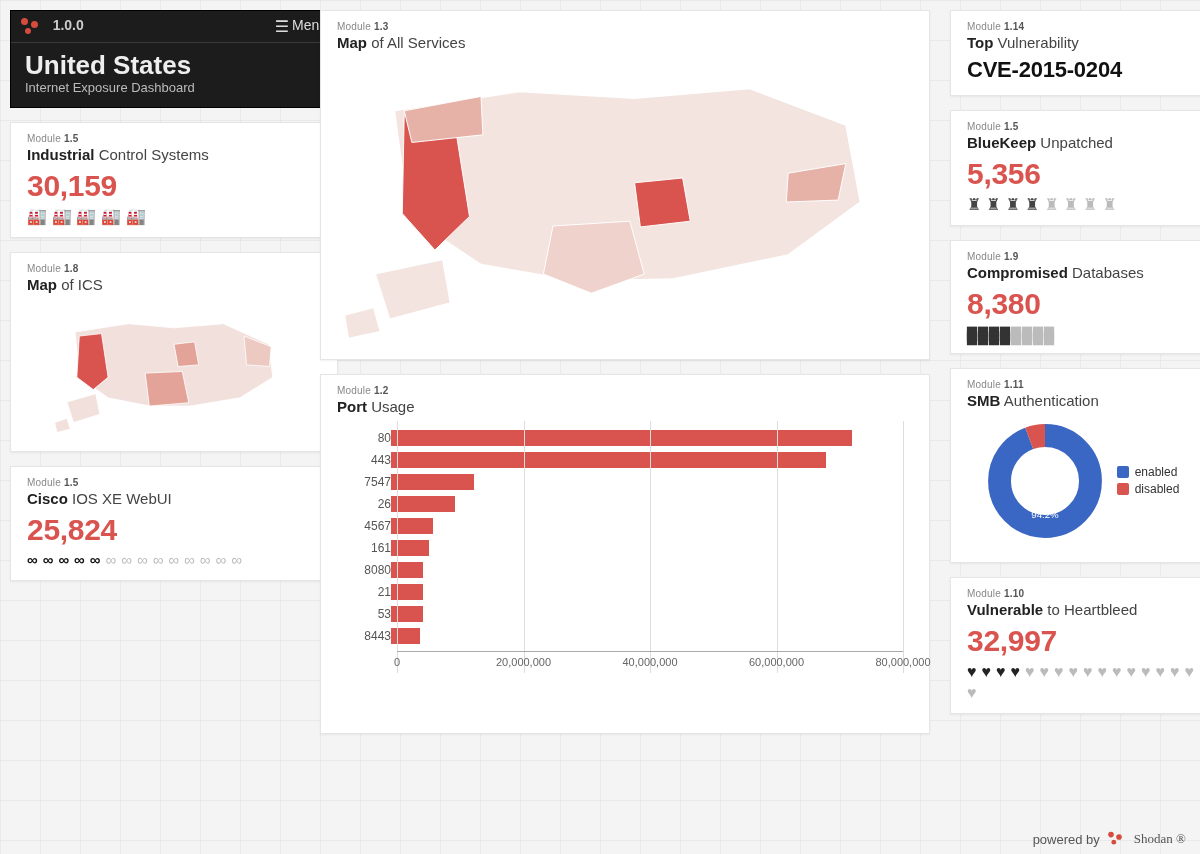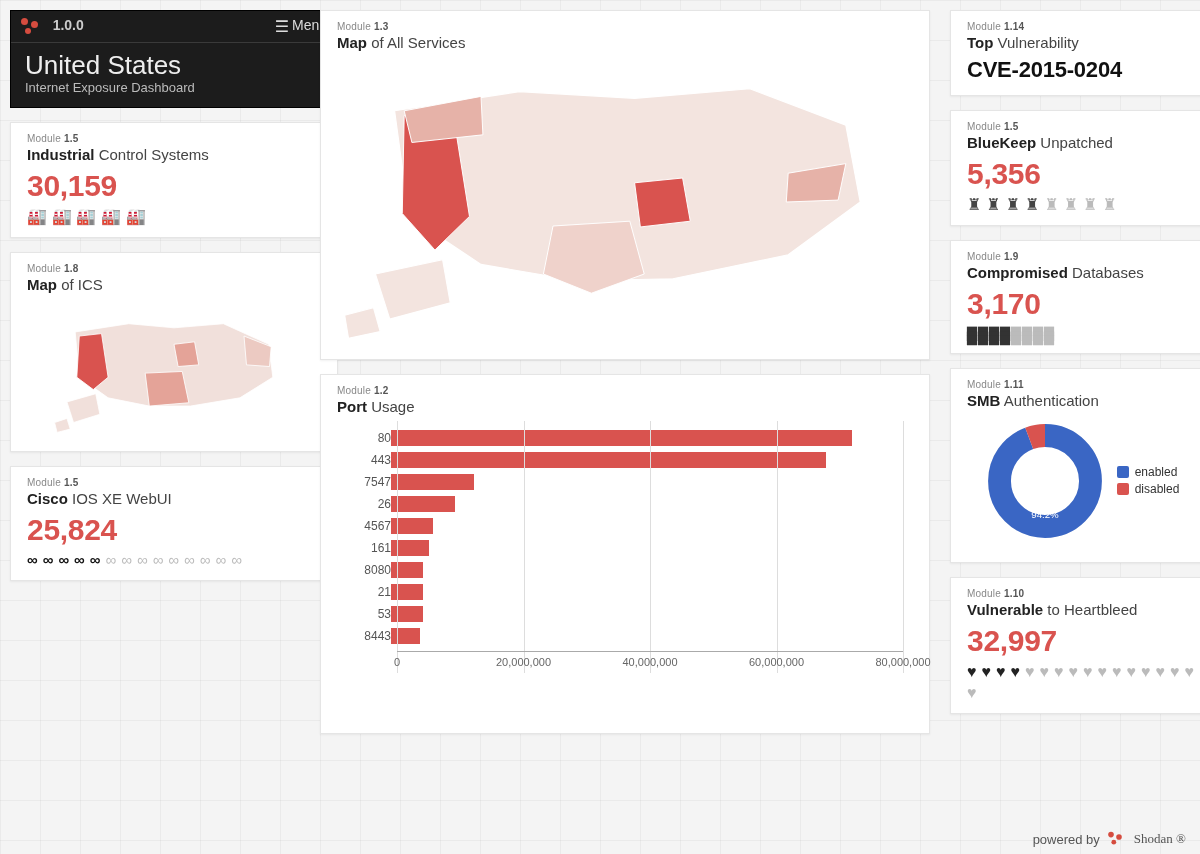--- a/index.html
+++ b/index.html
@@ -57,21 +57,21 @@
   .logo-dots span {
     position:absolute; width:7px; height:7px; background:#d54c3f; border-radius:50%;
   }
   .logo-dots span:nth-child(1){left:0;top:0;}
   .logo-dots span:nth-child(2){left:10px;top:3px;}
   .logo-dots span:nth-child(3){left:4px;top:10px;width:6px;height:6px;}
   .version { color:#ccc; margin-left:6px; font-weight:700; font-size:14px; }
   .menu-btn { color:#ddd; cursor:pointer; font-size:14px; user-select:none; }
   .menu-icon { display:inline-block; font-size:16px; vertical-align:middle; margin-right:3px; }
   .header-body { padding: 8px 14px 12px; }
-  .header-title { font-size: 26px; font-weight:400; line-height:1.1; }
+  .header-title { font-size: 26px; font-weight:700; line-height:1.1; }
   .header-sub   { font-size: 13px; color:#bbb; font-weight:300; }
 
   
   .icon-strip { margin-top: 6px; display:flex; gap:5px; flex-wrap:wrap; }
   .glyph { font-size:16px; line-height:1; }
   .glyph.on  { color:#333; }
   .glyph.off { color:#bbb; }
   .glyph.heart-on  { color:#222; }
   .glyph.heart-off { color:#bbb; }
   .glyph.rook-on  { color:#444; }
@@ -326,21 +326,21 @@
         <span class="glyph rook-off">♜</span>
         <span class="glyph rook-off">♜</span>
         <span class="glyph rook-off">♜</span>
         <span class="glyph rook-off">♜</span>
       </div>
   </div>
 
   <div class="card">
     <div class="module-label"><span>Module</span> <b>1.9</b></div>
     <div class="card-title"><strong>Compromised</strong> <span>Databases</span></div>
-    <div class="big-number red">3,170</div>
+    <div class="big-number red">8,380</div>
     <div class="icon-strip" id="strip-db">
         <span class="glyph db on" style="display: inline-flex; flex-direction: column; line-height: 0.35;">
           <span>▅</span>
           <span>▅</span>
           <span>▅</span>
         </span>
         <span class="glyph db on" style="display: inline-flex; flex-direction: column; line-height: 0.35;">
           <span>▅</span>
           <span>▅</span>
           <span>▅</span>

